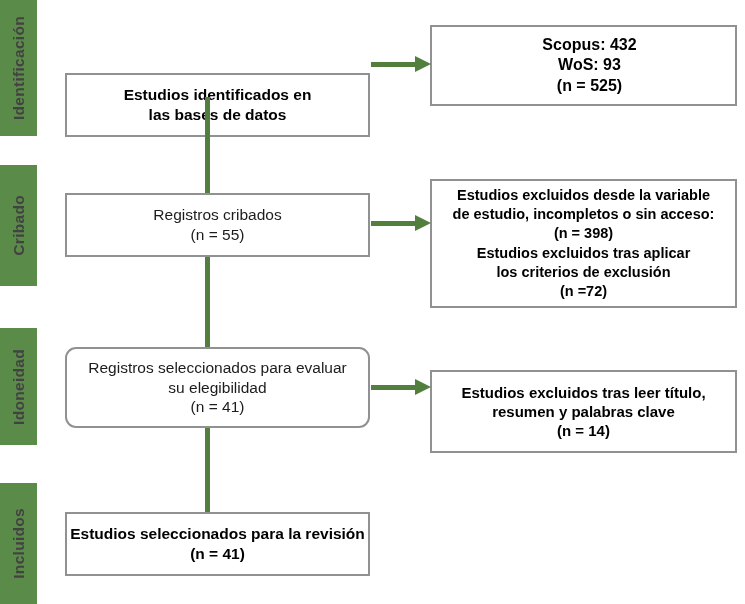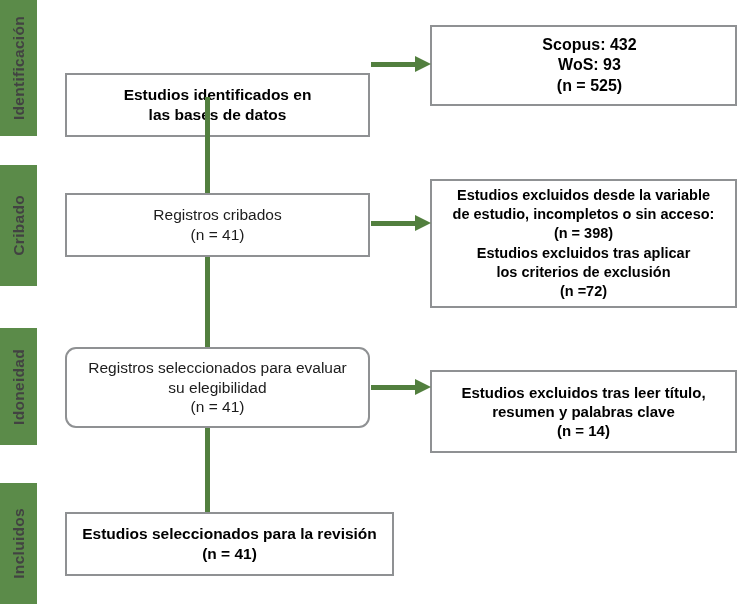--- a/index.html
+++ b/index.html
@@ -51,21 +51,21 @@
     justify-content: center;
     text-align: center;
     white-space: pre-line;
     line-height: 1.28;
   }
   .bold { font-weight: 700; }
 
   .mb1 { left: 65px;  top: 33px;  width: 305px; height: 64px;  font-size: 15.5px; margin-top: 40px; }
   .mb2 { left: 65px;  top: 193px; width: 305px; height: 64px;  font-size: 15.5px; color: #1c1c1c; }
   .mb3 { left: 65px;  top: 347px; width: 305px; height: 81px;  font-size: 15.5px; color: #1c1c1c; border-radius: 11px; }
-  .mb4 { left: 65px;  top: 512px; width: 329px; height: 64px;  font-size: 15.5px; }
+  .mb4 { left: 65px;  top: 512px; width: 305px; height: 64px;  font-size: 15.5px; }
 
   .sb1 { left: 430px; top: 25px;  width: 307px; height: 81px;  font-size: 16px; padding-left: 12px;   }
   .sb2 { left: 430px; top: 179px; width: 307px; height: 129px; font-size: 14.5px; line-height: 1.32; }
   .sb3 { left: 430px; top: 345px; width: 307px; height: 83px;  font-size: 15px; margin-top: 25px;   }
 
   
   .vline {
     position: absolute;
     left: 205px;
     width: 5px;
@@ -109,21 +109,21 @@
   <div class="bar b3">
     <span>Idoneidad</span>
   </div>
   <div class="bar b4">
     <span>Incluidos</span>
   </div>
 
   <div class="box mb1 bold">Estudios identificados en
 las bases de datos</div>
   <div class="box mb2">Registros cribados
-(n = 41)</div>
+(n = 55)</div>
   <div class="box mb3">Registros seleccionados para evaluar
 su elegibilidad
 (n = 41)</div>
   <div class="box mb4 bold">Estudios seleccionados para la revisión
 (n = 41)</div>
 
   <div class="box sb1 bold">Scopus: 432
 WoS: 93
 (n = 525)</div>
   <div class="box sb2 bold">Estudios excluidos desde la variable

